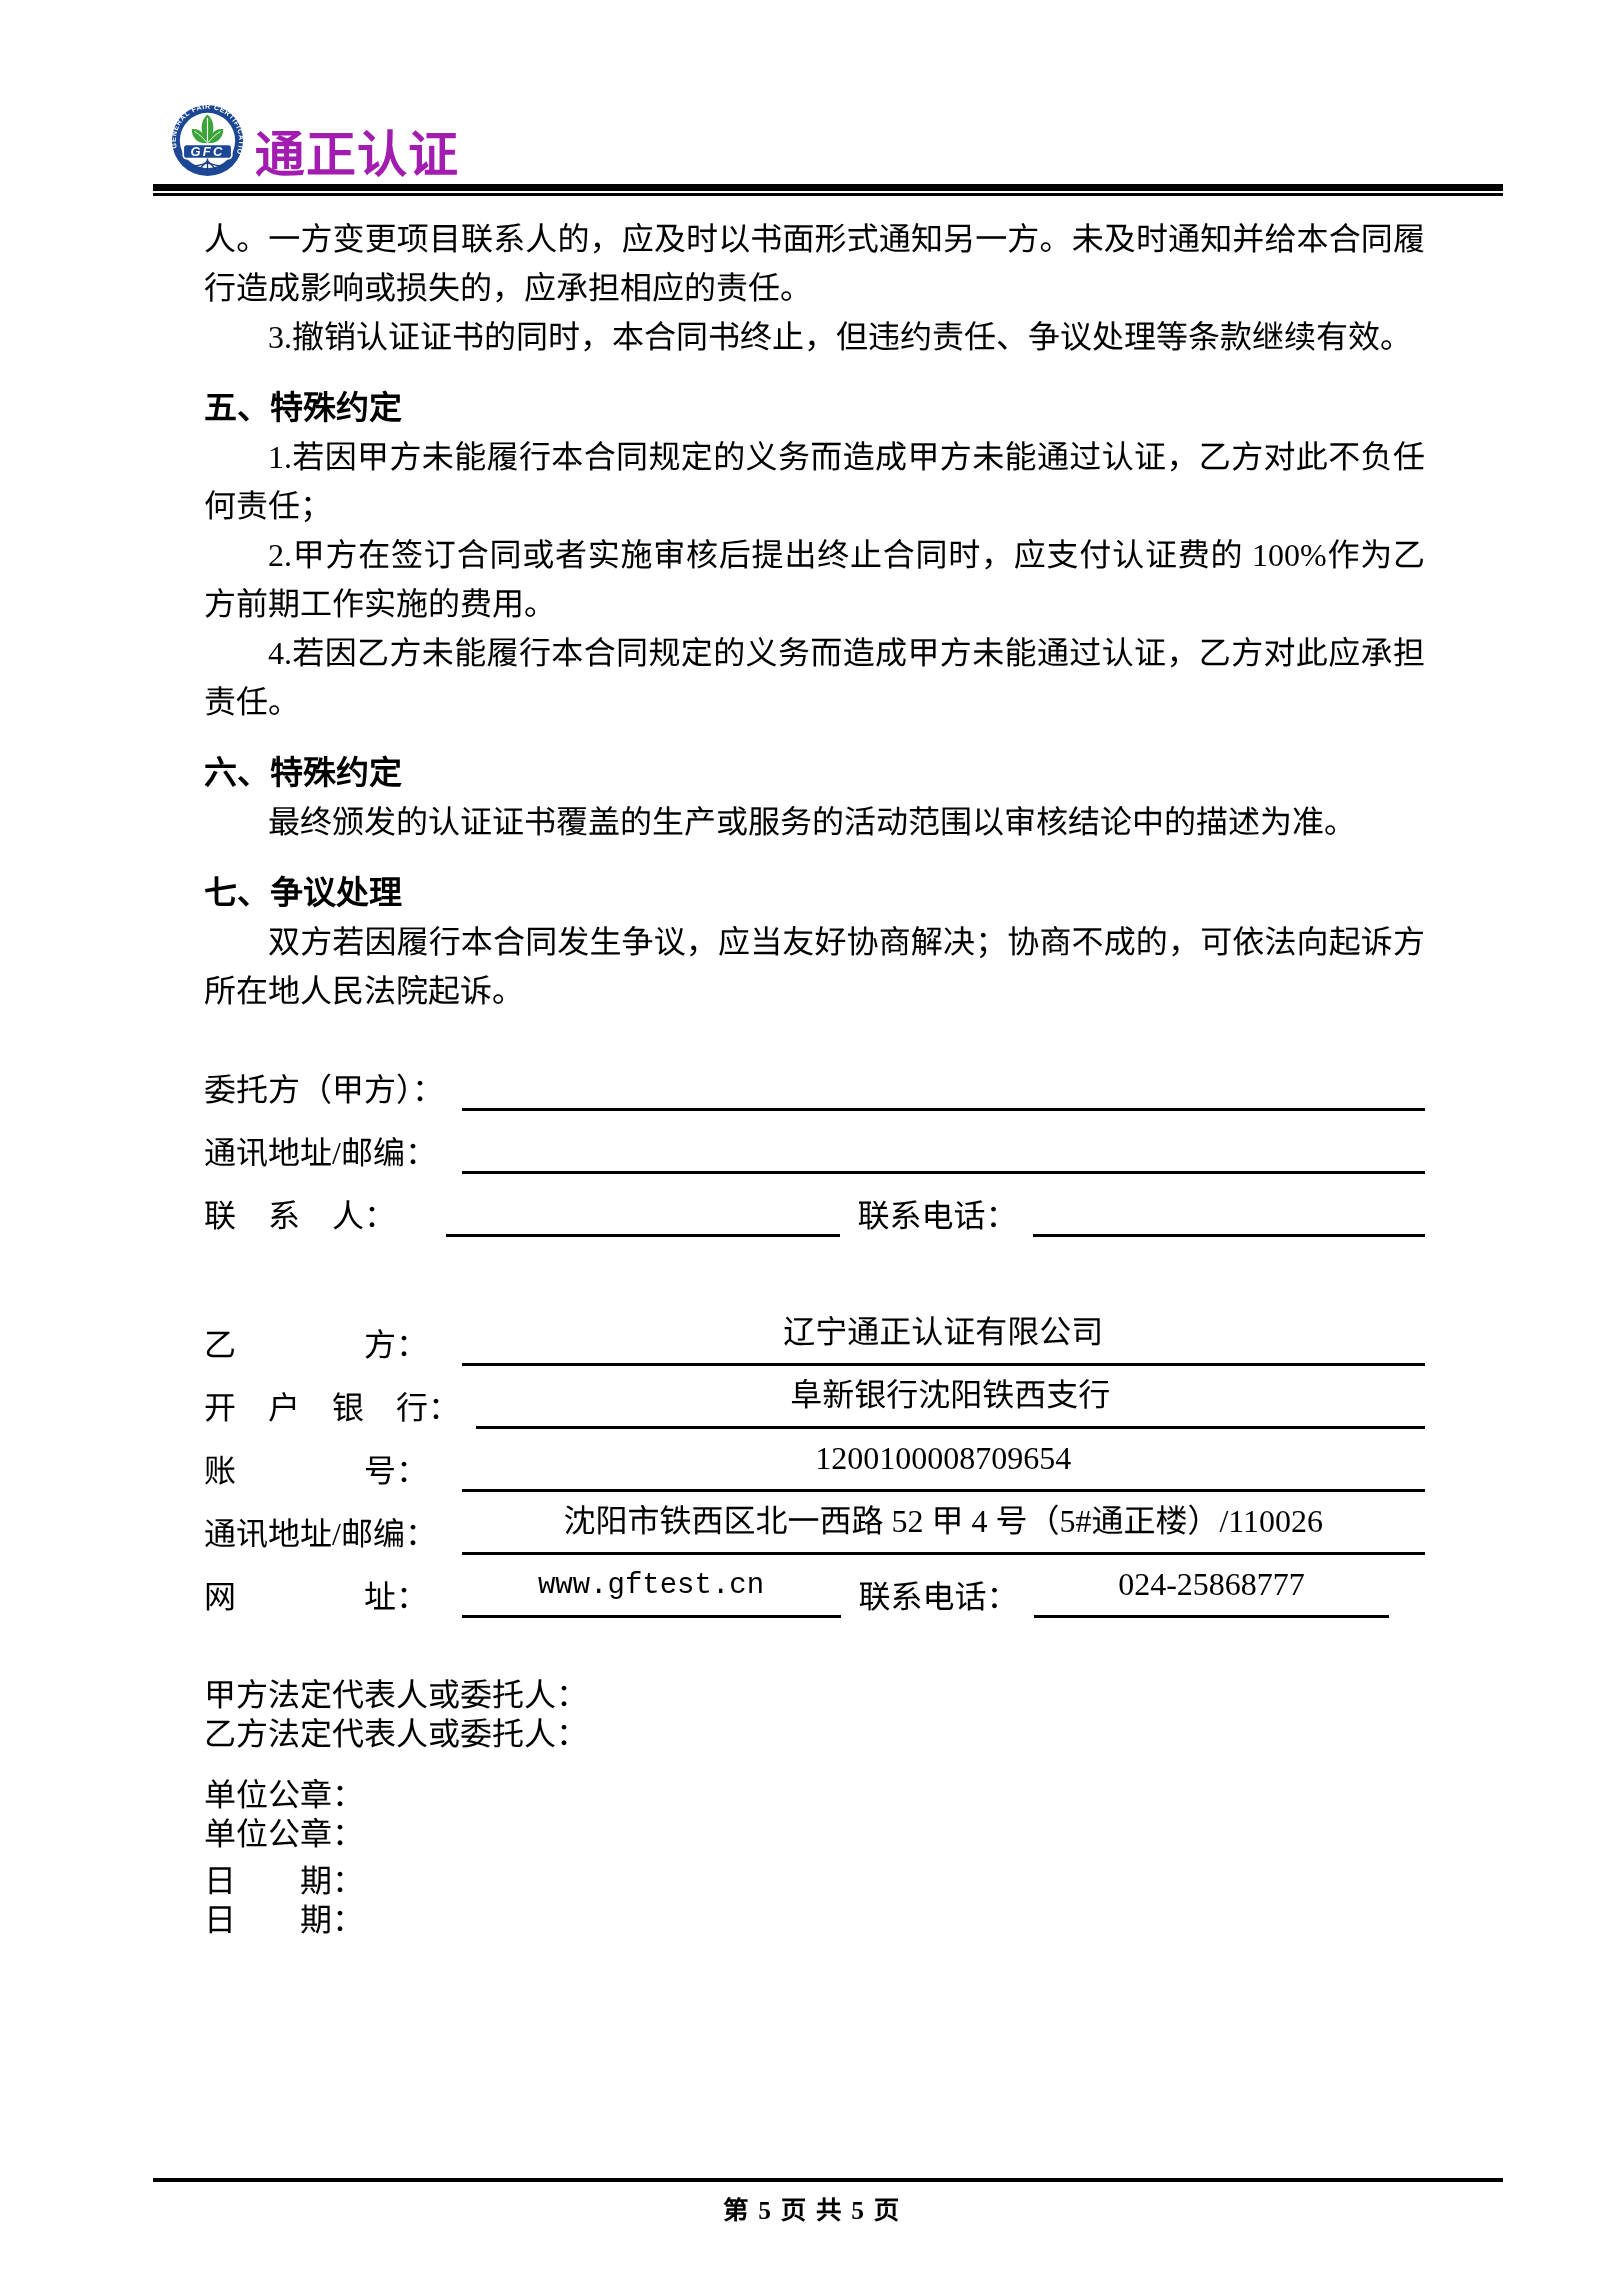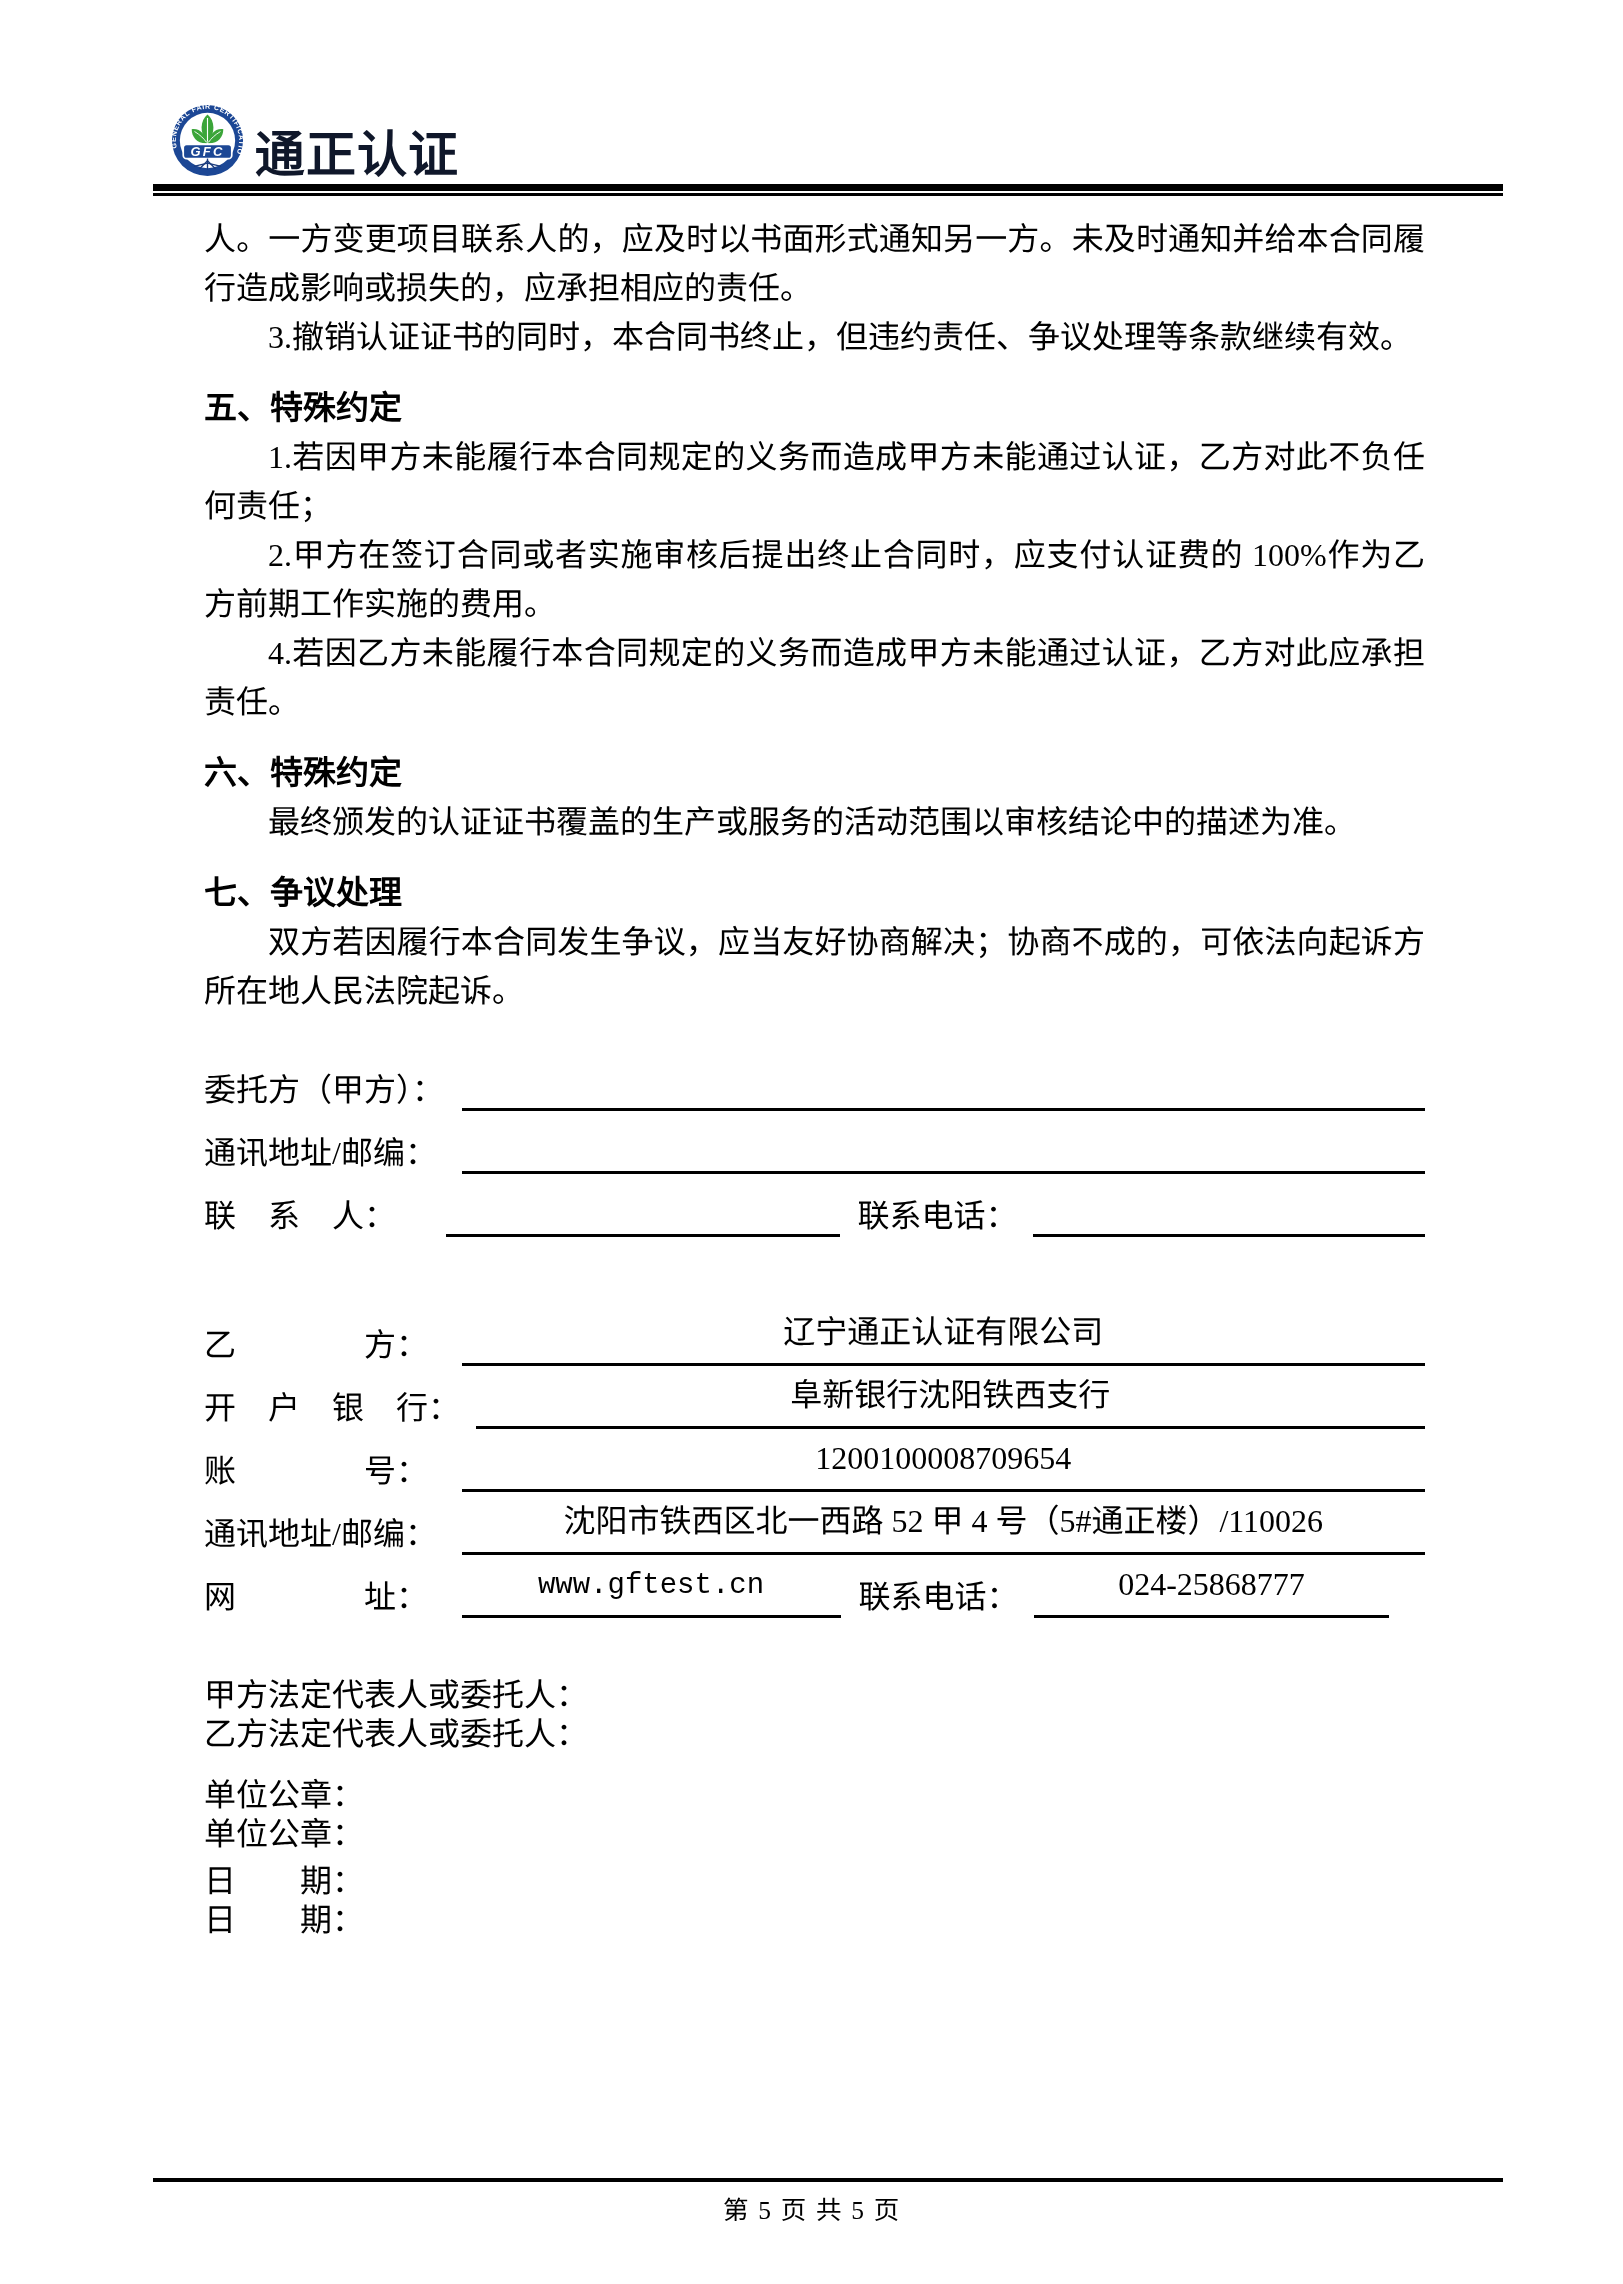--- a/index.html
+++ b/index.html
@@ -7,21 +7,21 @@
     position:relative; width:1624px; height:2284px; background:#ffffff;
     font-family:"Liberation Serif","DejaVu Serif",serif; color:#000;
     overflow:hidden;
   }
   
   .header { padding-top:99px; }
   .logo-row { display:flex; align-items:flex-end; margin-left:168px; height:81px; }
   .logo-svg { width:79px; height:79px; display:block; }
   .brand {
     font-family:"Liberation Sans","DejaVu Sans",sans-serif;
-    font-weight:bold; font-size:50px; color:#0f172a;
+    font-weight:bold; font-size:50px; color:#a21caf;
     margin-left:7.8px; line-height:0.98; letter-spacing:1.1px;
   }
   .rule-wrap { margin:4.4px 121px 0 153px; }
   .rule-thick { height:6.7px; background:#000; }
   .rule-thin  { height:2.8px;  background:#000; margin-top:1.7px; }
 
   
   .content { margin:19px 199px 0 204px; font-size:32px; line-height:49px; text-align:justify; }
   .para   { margin:0; }
   .indent { text-indent:64px; }
@@ -46,21 +46,21 @@
   .sig-row { display:flex; font-size:32px; line-height:39px; text-align:left;flex-direction:column; }
   .sig-left { width:655px; white-space:pre; }
   .sig-right { white-space:pre; }
   .m-rep  { margin-top:58px; }
   .m-seal { margin-top:22px; }
   .m-date { margin-top:8.3px; }
 
   
   .footer { position:absolute; left:0; right:0; top:2178px; }
   .footer-rule { height:3.9px; background:#000; margin:0 121px 0 153px; }
-  .footer-text { text-align:center; font-size:25.5px; margin-top:6.7px; letter-spacing:1.7px; }
+  .footer-text { text-align:center; font-size:25.5px; margin-top:6.7px; letter-spacing:1.7px;font-weight:bold; }
 </style>
 </head>
 <body>
 
 <div class="page">
 
   <div class="header">
     <div class="logo-row">
       <svg class="logo-svg" viewBox="0 0 140 140">
         <circle cx="70" cy="70" r="63" fill="#1c4795"></circle>

